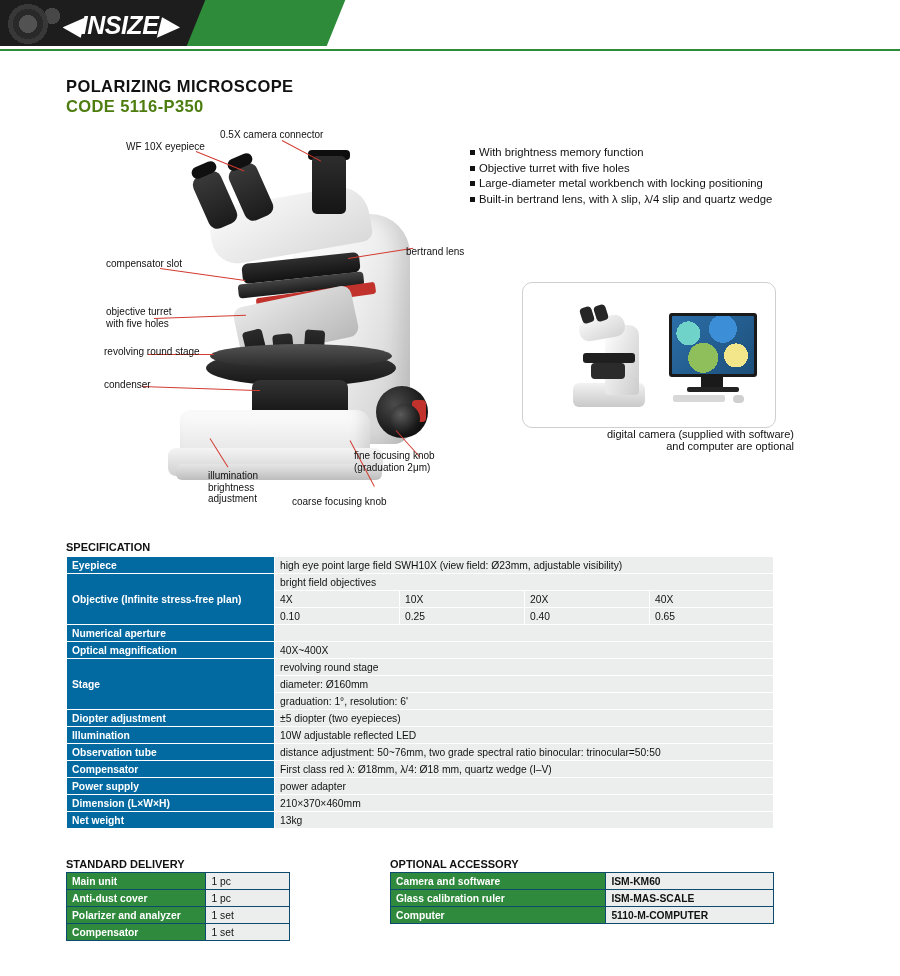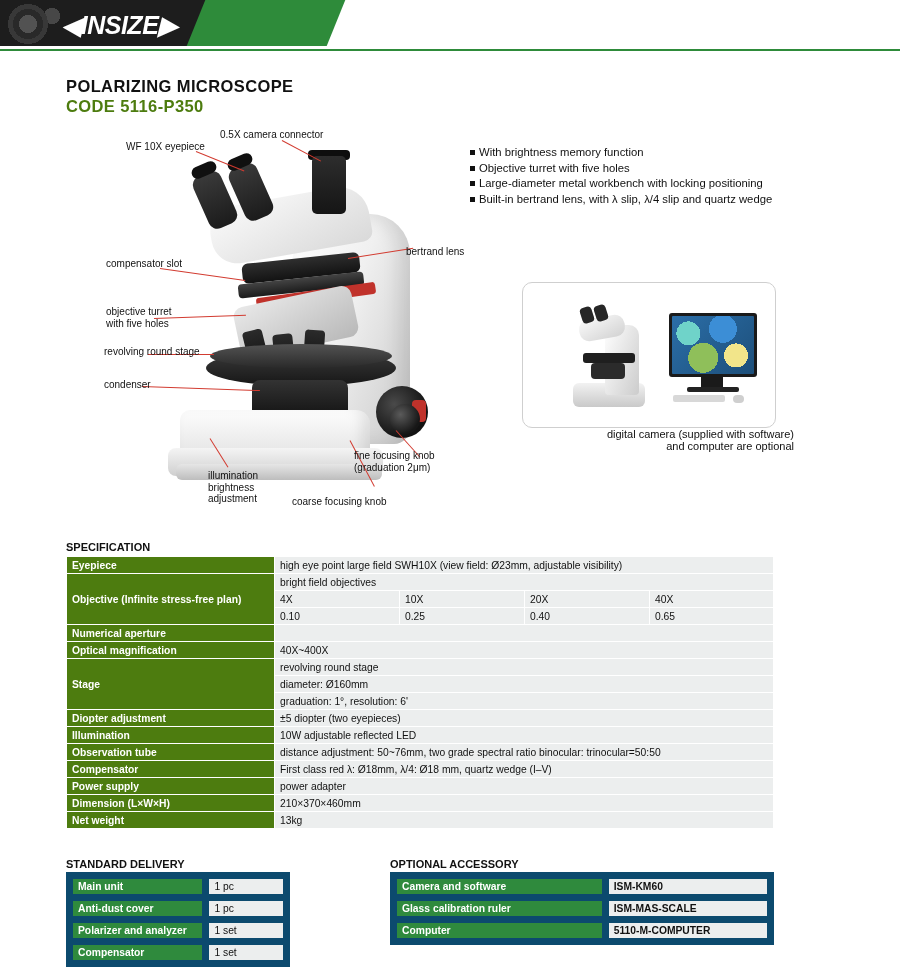--- a/index.html
+++ b/index.html
@@ -253,36 +253,36 @@
     position:absolute; left:66px; top:556px; width:708px;
     font-size:10.3px;
   }
   .spec-table td {
     border:1px solid #ffffff;
     padding:2px 5px;
     vertical-align:middle;
     height:17px;
   }
   .spec-table td.lbl {
-    background:#4d7c0f; color:#ffffff; font-weight:bold;
+    background:#0369a1; color:#ffffff; font-weight:bold;
     width:208px;
   }
   .spec-table td.val {
     background:#eceeee; color:#111;
   }
 
   
   #std-title { left:66px; top:858px; }
   #opt-title { left:390px; top:858px; }
 
   .small-table {
     position:absolute; font-size:10.3px;
   }
   .small-table td {
-    border:7px solid #0c4a6e; padding:2px 5px; height:17px; vertical-align:middle;
+    border:1px solid #0c4a6e; padding:2px 5px; height:17px; vertical-align:middle;
   }
   .small-table td.lbl { background:#2f8a3d; color:#fff; font-weight:bold; }
   .small-table td.val { background:#eceeee; color:#111; }
 
   #std-table { left:66px; top:872px; width:224px; }
   #std-table td.lbl { width:140px; }
   #std-table td.val { width:84px; }
 
   #opt-table { left:390px; top:872px; width:384px; }
   #opt-table td.lbl { width:216px; }

